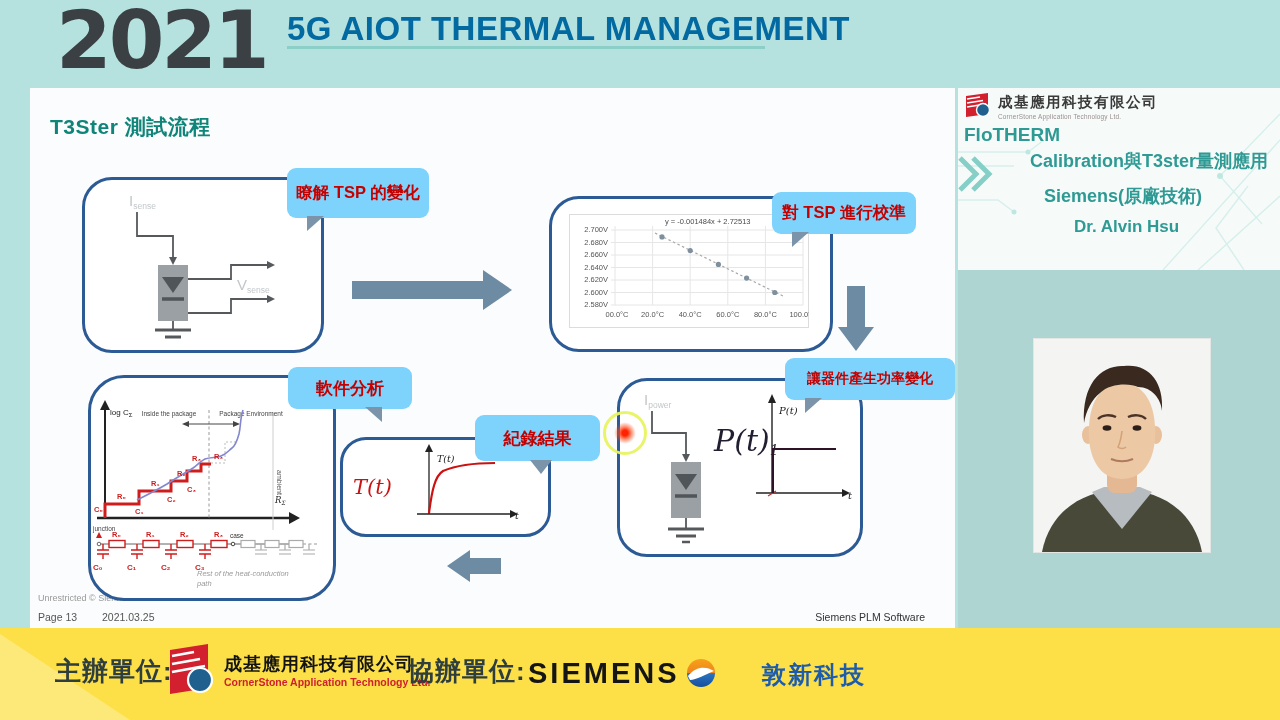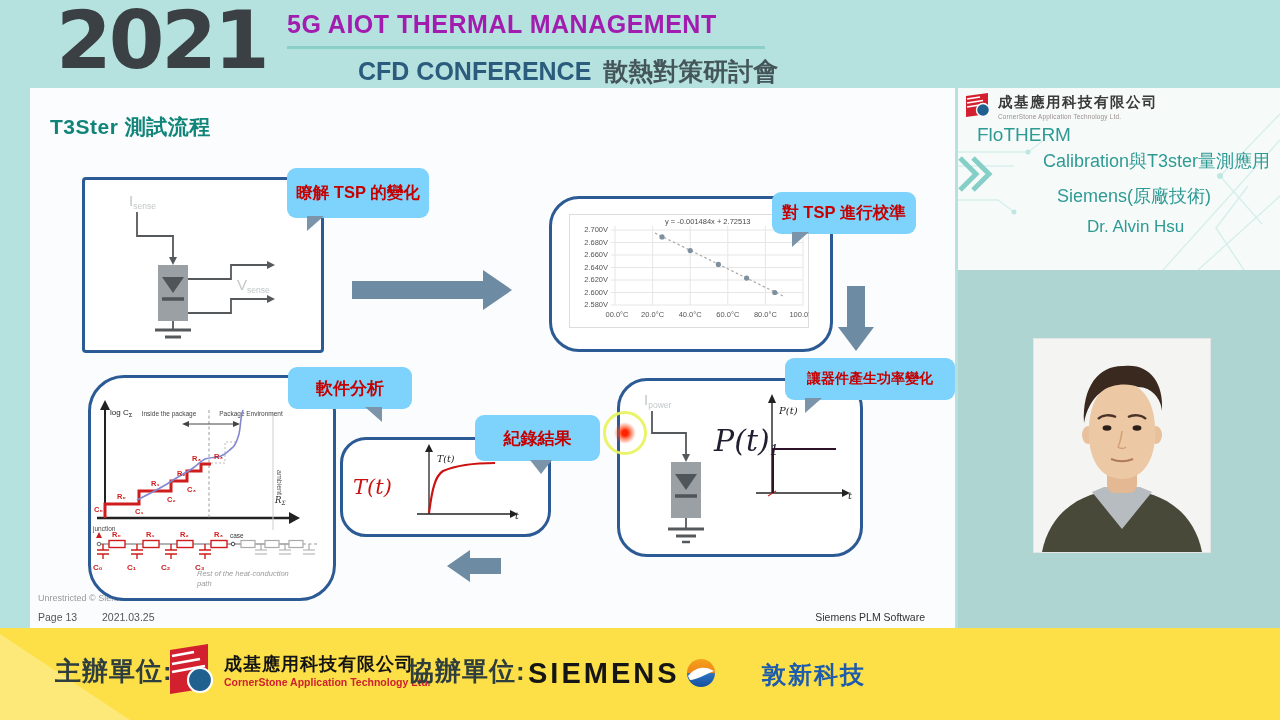--- a/index.html
+++ b/index.html
@@ -1,21 +1,21 @@
 <!DOCTYPE html>
 <html><head>
 <meta charset="utf-8">
 <style>
   html,body{margin:0;padding:0;}
   body{font-family:"Liberation Sans",sans-serif;}
   .page{position:relative;width:1280px;height:720px;background:#b5e2de;overflow:hidden;}
 
   
   .hdr-year{position:absolute;left:56px;top:-6px;font-size:80px;font-weight:800;letter-spacing:-3px;color:#3b4044;font-family:"DejaVu Sans",sans-serif;}
-  .hdr-line1{position:absolute;left:287px;top:10px;font-size:25px;font-weight:700;color:#a21caf;letter-spacing:.5px;}
+  .hdr-line1{position:absolute;left:287px;top:10px;font-size:33px;font-weight:700;color:#0369a1;letter-spacing:.5px;}
   .hdr-rule{position:absolute;left:287px;top:46px;width:478px;height:3px;background:#8ccfc9;}
   .hdr-line2{position:absolute;left:358px;top:55px;font-size:25px;font-weight:700;}
   .hdr-line2 .en{color:#2b5c7e;}
   .hdr-line2 .zh{color:#44565a;margin-left:12px;}
 
   
   .slide{position:absolute;left:30px;top:88px;width:925px;height:540px;background:#fbfcfd;}
   .slide-title{position:absolute;left:20px;top:25px;font-size:21px;font-weight:800;color:#0f8478;letter-spacing:.5px;}
   .fbox{position:absolute;border:3px solid #2b5a94;background:#fff;z-index:1;}
   .callout{position:absolute;background:#7dd3fc;border-radius:9px;display:flex;align-items:center;justify-content:center;color:#c40000;font-weight:800;z-index:6;}
@@ -31,49 +31,46 @@
     background:radial-gradient(circle,#ff2200 0 18%,rgba(255,70,20,.6) 40%,rgba(255,90,30,0) 70%);}
   .sfoot{position:absolute;color:#999;font-size:9px;}
   .sfoot2{position:absolute;color:#555;font-size:10.5px;}
 
   
   .sb-top{position:absolute;left:958px;top:88px;width:322px;height:182px;background:#f6fbfa;overflow:hidden;}
   .sb-logo-row{position:absolute;left:8px;top:5px;display:flex;align-items:flex-start;z-index:2;}
   .sb-logo-text{margin-left:6px;}
   .sb-zh{font-size:14.5px;font-weight:700;color:#3a3a3a;letter-spacing:1.5px;}
   .sb-en{font-size:6.4px;color:#9a8d8d;margin-top:1px;letter-spacing:.2px;}
-  .sb-line{position:absolute;color:#2f9a94;font-weight:400;z-index:2;margin-left:13px;}
+  .sb-line{position:absolute;color:#2f9a94;font-weight:700;z-index:2;}
   .sb-bottom{position:absolute;left:958px;top:270px;width:322px;height:358px;background:#aed5d2;}
   .photo{position:absolute;left:76px;top:69px;width:176px;height:213px;background:#f4f5f2;box-shadow:0 0 0 1px #e3e6e2;}
 
   
   .fband{position:absolute;left:0;top:628px;width:1280px;height:92px;background:#fde047;}
   .fband::before{content:"";position:absolute;left:0;bottom:0;width:0;height:0;border-bottom:86px solid rgba(255,255,255,.28);border-right:130px solid transparent;}
   .f-label{position:absolute;font-size:26px;font-weight:800;color:#2e3d3d;letter-spacing:1px;}
   .f-zh{position:absolute;font-size:18px;font-weight:700;color:#141414;letter-spacing:1px;}
   .f-en{position:absolute;font-size:10.5px;font-weight:700;color:#cf2030;}
   .f-siemens{position:absolute;font-size:29px;font-weight:800;color:#151515;letter-spacing:3px;}
   .f-dunxin{position:absolute;font-size:24px;font-weight:800;color:#1d5cad;letter-spacing:2px;}
 </style>
 </head>
 <body>
 
 <div class="page">
 
   <div class="hdr-year">2021</div>
   <div class="hdr-line1">5G AIOT THERMAL MANAGEMENT</div>
   <div class="hdr-rule"></div>
-  <div class="hdr-line2">
-    <span class="en">CFD CONFERENCE</span><span class="zh">散熱對策研討會</span>
-  </div>
 
   <div class="slide">
     <div class="slide-title">T3Ster 測試流程</div>
 
-    <div class="fbox" style="left:52px;top:89px;width:236px;height:170px;border-radius:4px;">
+    <div class="fbox" style="left:52px;top:89px;width:236px;height:170px;border-radius:30px;">
       <svg width="230" height="164" viewBox="0 0 230 164">
         <text class="glabel" x="44" y="26" font-size="15"><tspan>I</tspan><tspan font-size="8.5" dy="3">sense</tspan></text>
         <path d="M52,32 L52,56 L88,56 L88,78" stroke="#55595c" stroke-width="1.8" fill="none"></path>
         <path d="M84,77 L92,77 L88,85 Z" fill="#55595c"></path>
         <rect x="73" y="85" width="30" height="56" fill="#9aa0a3"></rect>
         <path d="M77,97 L99,97 L88,113 Z" fill="#50555a"></path>
         <line x1="77" y1="119" x2="99" y2="119" stroke="#50555a" stroke-width="3.5"></line>
         <path d="M103,99 L146,99 L146,85 L182,85" stroke="#55595c" stroke-width="1.8" fill="none"></path>
         <path d="M182,81 L182,89 L190,85 Z" fill="#55595c"></path>
         <path d="M103,133 L146,133 L146,119 L182,119" stroke="#55595c" stroke-width="1.8" fill="none"></path>

